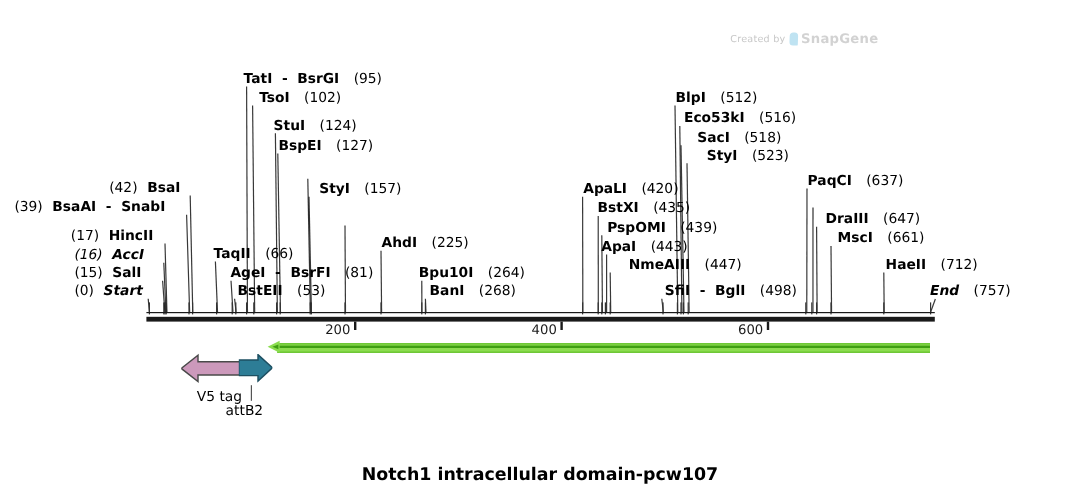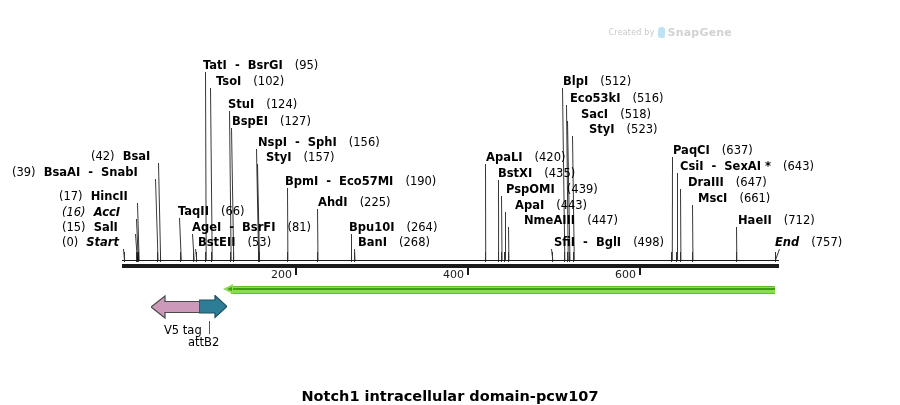--- a/index.html
+++ b/index.html
@@ -103,46 +103,43 @@
     <span>Created by</span>
     <span class="sg-logo"></span>
     <span class="sg-name">SnapGene</span>
   </div>
 
   <div class="labels" id="label-layer">
       <div class="lbl" style="left: 203px; top: 35px;"><span class="nm">TatI</span><span class="dash">&nbsp; - &nbsp;</span><span class="nm">BsrGI</span><span class="dash">&nbsp;&nbsp; </span><span class="ps">(95)</span></div>
       <div class="lbl" style="left: 216px; top: 51px;"><span class="nm">TsoI</span><span class="dash">&nbsp;&nbsp; </span><span class="ps">(102)</span></div>
       <div class="lbl" style="left: 228px; top: 74px;"><span class="nm">StuI</span><span class="dash">&nbsp;&nbsp; </span><span class="ps">(124)</span></div>
       <div class="lbl" style="left: 232px; top: 91px;"><span class="nm">BspEI</span><span class="dash">&nbsp;&nbsp; </span><span class="ps">(127)</span></div>
-      <div class="lbl" style="left: 258px; top: 112px;"><span class="nm">NspI</span><span class="dash">&nbsp; - &nbsp;</span><span class="nm">SphI</span><span class="dash">&nbsp;&nbsp; </span><span class="ps">(156)</span></div>
       <div class="lbl" style="left: 266px; top: 127px;"><span class="nm">StyI</span><span class="dash">&nbsp;&nbsp; </span><span class="ps">(157)</span></div>
       <div class="lbl" style="left: 91px; top: 126px;"><span class="ps">(42)</span><span class="dash">&nbsp; </span><span class="nm">BsaI</span></div>
       <div class="lbl" style="left: 12px; top: 142px; text-align: right;"><span class="ps">(39)</span><span class="dash">&nbsp; </span><span class="nm">BsaAI</span><span class="dash">&nbsp; - &nbsp;</span><span class="nm">SnabI</span></div>
-      <div class="lbl" style="left: 285px; top: 151px;"><span class="nm">BpmI</span><span class="dash">&nbsp; - &nbsp;</span><span class="nm">Eco57MI</span><span class="dash">&nbsp;&nbsp; </span><span class="ps">(190)</span></div>
       <div class="lbl" style="left: 59px; top: 166px;"><span class="ps">(17)</span><span class="dash">&nbsp; </span><span class="nm">HincII</span></div>
       <div class="lbl" style="left: 318px; top: 172px;"><span class="nm">AhdI</span><span class="dash">&nbsp;&nbsp; </span><span class="ps">(225)</span></div>
       <div class="lbl" style="left: 178px; top: 181px;"><span class="nm">TaqII</span><span class="dash">&nbsp;&nbsp; </span><span class="ps">(66)</span></div>
       <div class="lbl" style="left: 62px; top: 182px; font-style: italic;"><span class="ps">(16)</span><span class="dash">&nbsp; </span><span class="nm">AccI</span></div>
       <div class="lbl" style="left: 192px; top: 197px;"><span class="nm">AgeI</span><span class="dash">&nbsp; - &nbsp;</span><span class="nm">BsrFI</span><span class="dash">&nbsp;&nbsp; </span><span class="ps">(81)</span></div>
       <div class="lbl" style="left: 62px; top: 197px;"><span class="ps">(15)</span><span class="dash">&nbsp; </span><span class="nm">SalI</span></div>
       <div class="lbl" style="left: 349px; top: 197px;"><span class="nm">Bpu10I</span><span class="dash">&nbsp;&nbsp; </span><span class="ps">(264)</span></div>
       <div class="lbl" style="left: 198px; top: 212px;"><span class="nm">BstEII</span><span class="dash">&nbsp;&nbsp; </span><span class="ps">(53)</span></div>
       <div class="lbl" style="left: 358px; top: 212px;"><span class="nm">BanI</span><span class="dash">&nbsp;&nbsp; </span><span class="ps">(268)</span></div>
       <div class="lbl" style="left: 62px; top: 212px;"><span class="ps">(0)</span><span class="dash">&nbsp; </span><span class="it">Start</span></div>
       <div class="lbl" style="left: 563px; top: 51px;"><span class="nm">BlpI</span><span class="dash">&nbsp;&nbsp; </span><span class="ps">(512)</span></div>
       <div class="lbl" style="left: 570px; top: 68px;"><span class="nm">Eco53kI</span><span class="dash">&nbsp;&nbsp; </span><span class="ps">(516)</span></div>
       <div class="lbl" style="left: 581px; top: 84px;"><span class="nm">SacI</span><span class="dash">&nbsp;&nbsp; </span><span class="ps">(518)</span></div>
       <div class="lbl" style="left: 589px; top: 99px;"><span class="nm">StyI</span><span class="dash">&nbsp;&nbsp; </span><span class="ps">(523)</span></div>
       <div class="lbl" style="left: 486px; top: 127px;"><span class="nm">ApaLI</span><span class="dash">&nbsp;&nbsp; </span><span class="ps">(420)</span></div>
       <div class="lbl" style="left: 673px; top: 120px;"><span class="nm">PaqCI</span><span class="dash">&nbsp;&nbsp; </span><span class="ps">(637)</span></div>
       <div class="lbl" style="left: 498px; top: 143px;"><span class="nm">BstXI</span><span class="dash">&nbsp;&nbsp; </span><span class="ps">(435)</span></div>
-      <div class="lbl" style="left: 680px; top: 136px;"><span class="nm">CsiI</span><span class="dash">&nbsp; - &nbsp;</span><span class="nm">SexAI *</span><span class="dash">&nbsp;&nbsp; </span><span class="ps">(643)</span></div>
       <div class="lbl" style="left: 506px; top: 159px;"><span class="nm">PspOMI</span><span class="dash">&nbsp;&nbsp; </span><span class="ps">(439)</span></div>
       <div class="lbl" style="left: 688px; top: 152px;"><span class="nm">DraIII</span><span class="dash">&nbsp;&nbsp; </span><span class="ps">(647)</span></div>
-      <div class="lbl" style="left: 515px; top: 175px;"><span class="nm">ApaI</span><span class="dash">&nbsp;&nbsp; </span><span class="ps">(443)</span></div>
+      <div class="lbl" style="left: 501px; top: 175px;"><span class="nm">ApaI</span><span class="dash">&nbsp;&nbsp; </span><span class="ps">(443)</span></div>
       <div class="lbl" style="left: 698px; top: 168px;"><span class="nm">MscI</span><span class="dash">&nbsp;&nbsp; </span><span class="ps">(661)</span></div>
       <div class="lbl" style="left: 524px; top: 190px;"><span class="nm">NmeAIII</span><span class="dash">&nbsp;&nbsp; </span><span class="ps">(447)</span></div>
       <div class="lbl" style="left: 738px; top: 190px;"><span class="nm">HaeII</span><span class="dash">&nbsp;&nbsp; </span><span class="ps">(712)</span></div>
       <div class="lbl" style="left: 554px; top: 212px;"><span class="nm">SfiI</span><span class="dash">&nbsp; - &nbsp;</span><span class="nm">BglI</span><span class="dash">&nbsp;&nbsp; </span><span class="ps">(498)</span></div>
       <div class="lbl" style="left: 775px; top: 212px;"><span class="it">End</span><span class="dash">&nbsp;&nbsp; </span><span class="ps">(757)</span></div>
     </div>
 
   <div class="labels" id="leader-layer">
       <div class="leader" style="left: 205px; top: 48px; width: 1px; height: 188.001px; transform: rotate(-0.213334deg); opacity: 0.78;"></div>
       <div class="leader" style="left: 205.2px; top: 228px; width: 1px; height: 10px; background: rgb(51, 51, 51);"></div>

